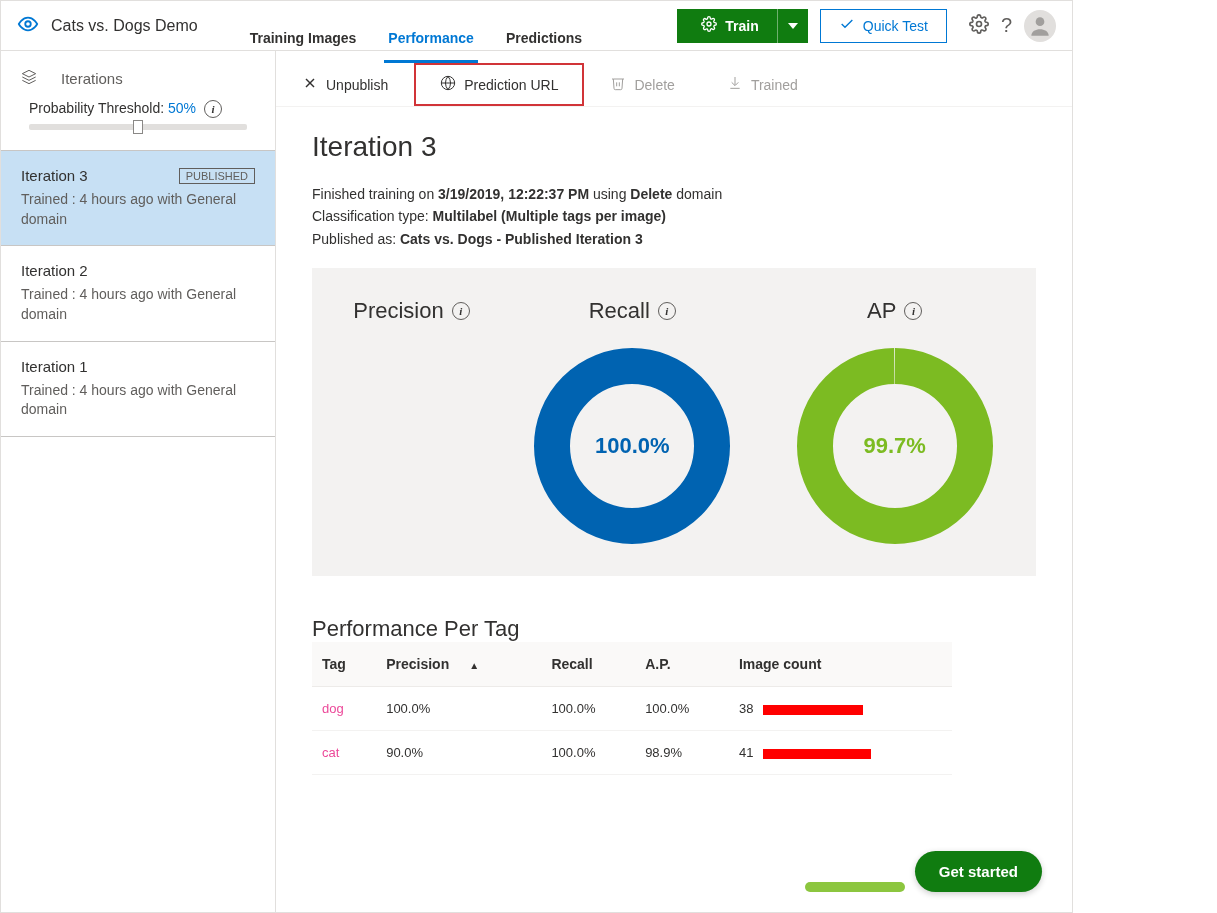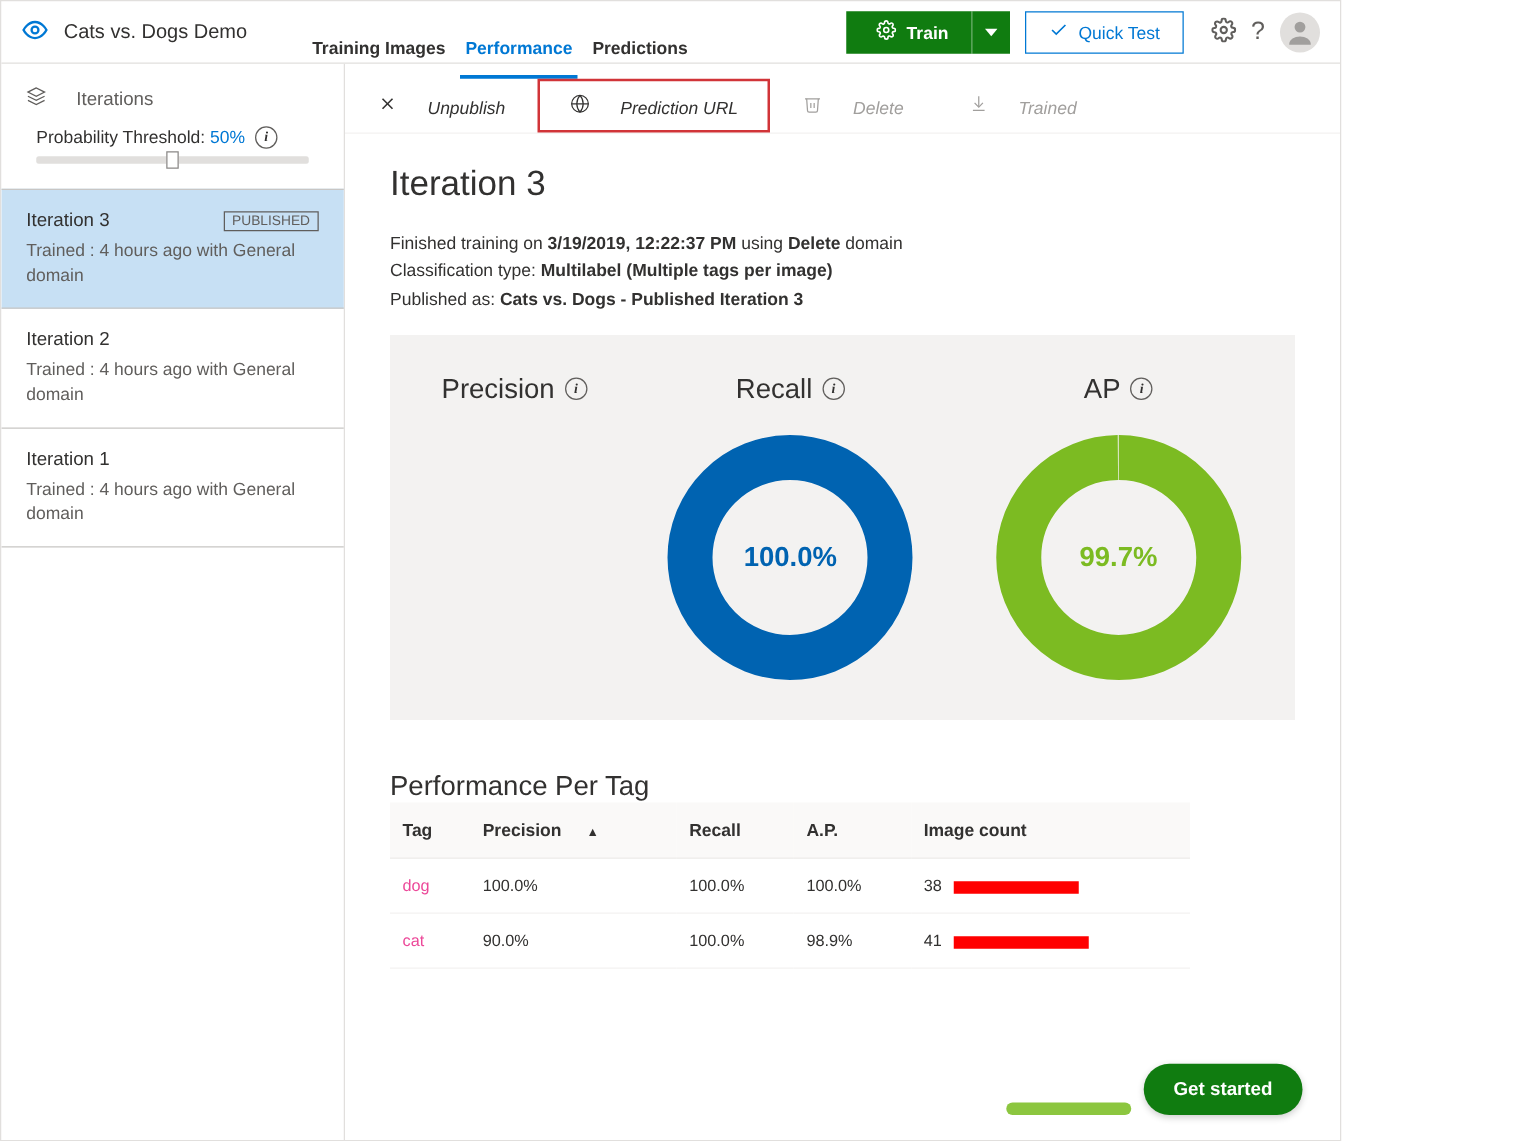--- a/index.html
+++ b/index.html
@@ -3,21 +3,21 @@
 <meta charset="utf-8">
 <style>
   * { box-sizing: border-box; margin: 0; padding: 0; }
   body { font-family: "Segoe UI", -apple-system, sans-serif; font-size: 14px; color: #323130; background: #fff; }
   .app { width: 1073px; height: 913px; border: 1px solid #e1dfdd; display: flex; flex-direction: column; overflow: hidden; }
   
   
   .header { height: 50px; border-bottom: 1px solid #e1dfdd; display: flex; align-items: center; padding: 0 16px; gap: 12px; }
   .eye-icon { color: #0078d4; }
   .project-title { font-size: 16px; font-weight: 400; margin-right: 40px; }
-  .tabs { display: flex; gap: 16px; align-items: center; height: 100%; margin-top: 24px; }
+  .tabs { display: flex; gap: 32px; align-items: center; height: 100%; margin-top: 24px; }
   .tab { font-weight: 600; color: #323130; height: 100%; display: flex; align-items: center; position: relative; cursor: pointer; }
   .tab.active { color: #0078d4; }
   .tab.active::after { content: ""; position: absolute; bottom: -1px; left: -4px; right: -4px; height: 3px; background: #0078d4; }
   .spacer { flex: 1; }
   .train-btn { background: #107c10; color: #fff; border: none; height: 34px; display: flex; align-items: center; font-weight: 600; font-size: 14px; cursor: pointer; }
   .train-btn .main { padding: 0 18px 0 24px; display: flex; align-items: center; gap: 8px; }
   .train-btn .caret { border-left: 1px solid rgba(255,255,255,.4); padding: 0 10px; height: 100%; display: flex; align-items: center; }
   .qt-btn { background: #fff; color: #0078d4; border: 1px solid #0078d4; height: 34px; padding: 0 18px; display: flex; align-items: center; gap: 8px; font-size: 14px; cursor: pointer; }
   .hdr-icon { color: #605e5c; cursor: pointer; }
   .avatar { width: 32px; height: 32px; border-radius: 50%; background: #e1dfdd; display: flex; align-items: center; justify-content: center; }
@@ -34,21 +34,21 @@
   .iter { border-bottom: 1px solid #c8c6c4; padding: 16px 20px; cursor: pointer; }
   .iter.sel { background: #c7e0f4; border-top: 1px solid #c8c6c4; }
   .iter-top { display: flex; justify-content: space-between; align-items: center; margin-bottom: 6px; }
   .iter-name { font-size: 15px; }
   .iter-badge { font-size: 11px; border: 1px solid #605e5c; color: #605e5c; padding: 1px 6px; text-align: right; }
   .iter-sub { font-size: 14px; color: #605e5c; line-height: 1.4; }
   
   
   .main { flex: 1; overflow-y: auto; position: relative; }
   .toolbar { display: flex; gap: 0; padding: 12px 0 0 0; border-bottom: 1px solid #f3f2f1; }
-  .tbtn { display: flex; align-items: flex-end; gap: 24px; padding: 10px 24px; font-size: 14px; cursor: pointer; border: 2px solid transparent; font-style: italic; }
+  .tbtn { display: flex; align-items: center; gap: 8px; padding: 10px 24px; font-size: 14px; cursor: pointer; border: 2px solid transparent; }
   .tbtn.hl { border: 2px solid #d13438; }
   .tbtn.disabled { color: #a19f9d; }
   .content { padding: 24px 36px; }
   h1.iter-title { font-size: 28px; font-weight: 400; margin-bottom: 20px; }
   .meta { font-size: 14px; line-height: 1.6; margin-bottom: 18px; }
   .meta b { font-weight: 600; }
   
   .metrics { background: #f3f2f1; display: flex; justify-content: space-around; padding: 30px 10px; margin-bottom: 40px; }
   .metric { text-align: center; }
   .metric-title { font-size: 22px; font-weight: 400; margin-bottom: 22px; display: flex; align-items: center; justify-content: center; gap: 8px; }

